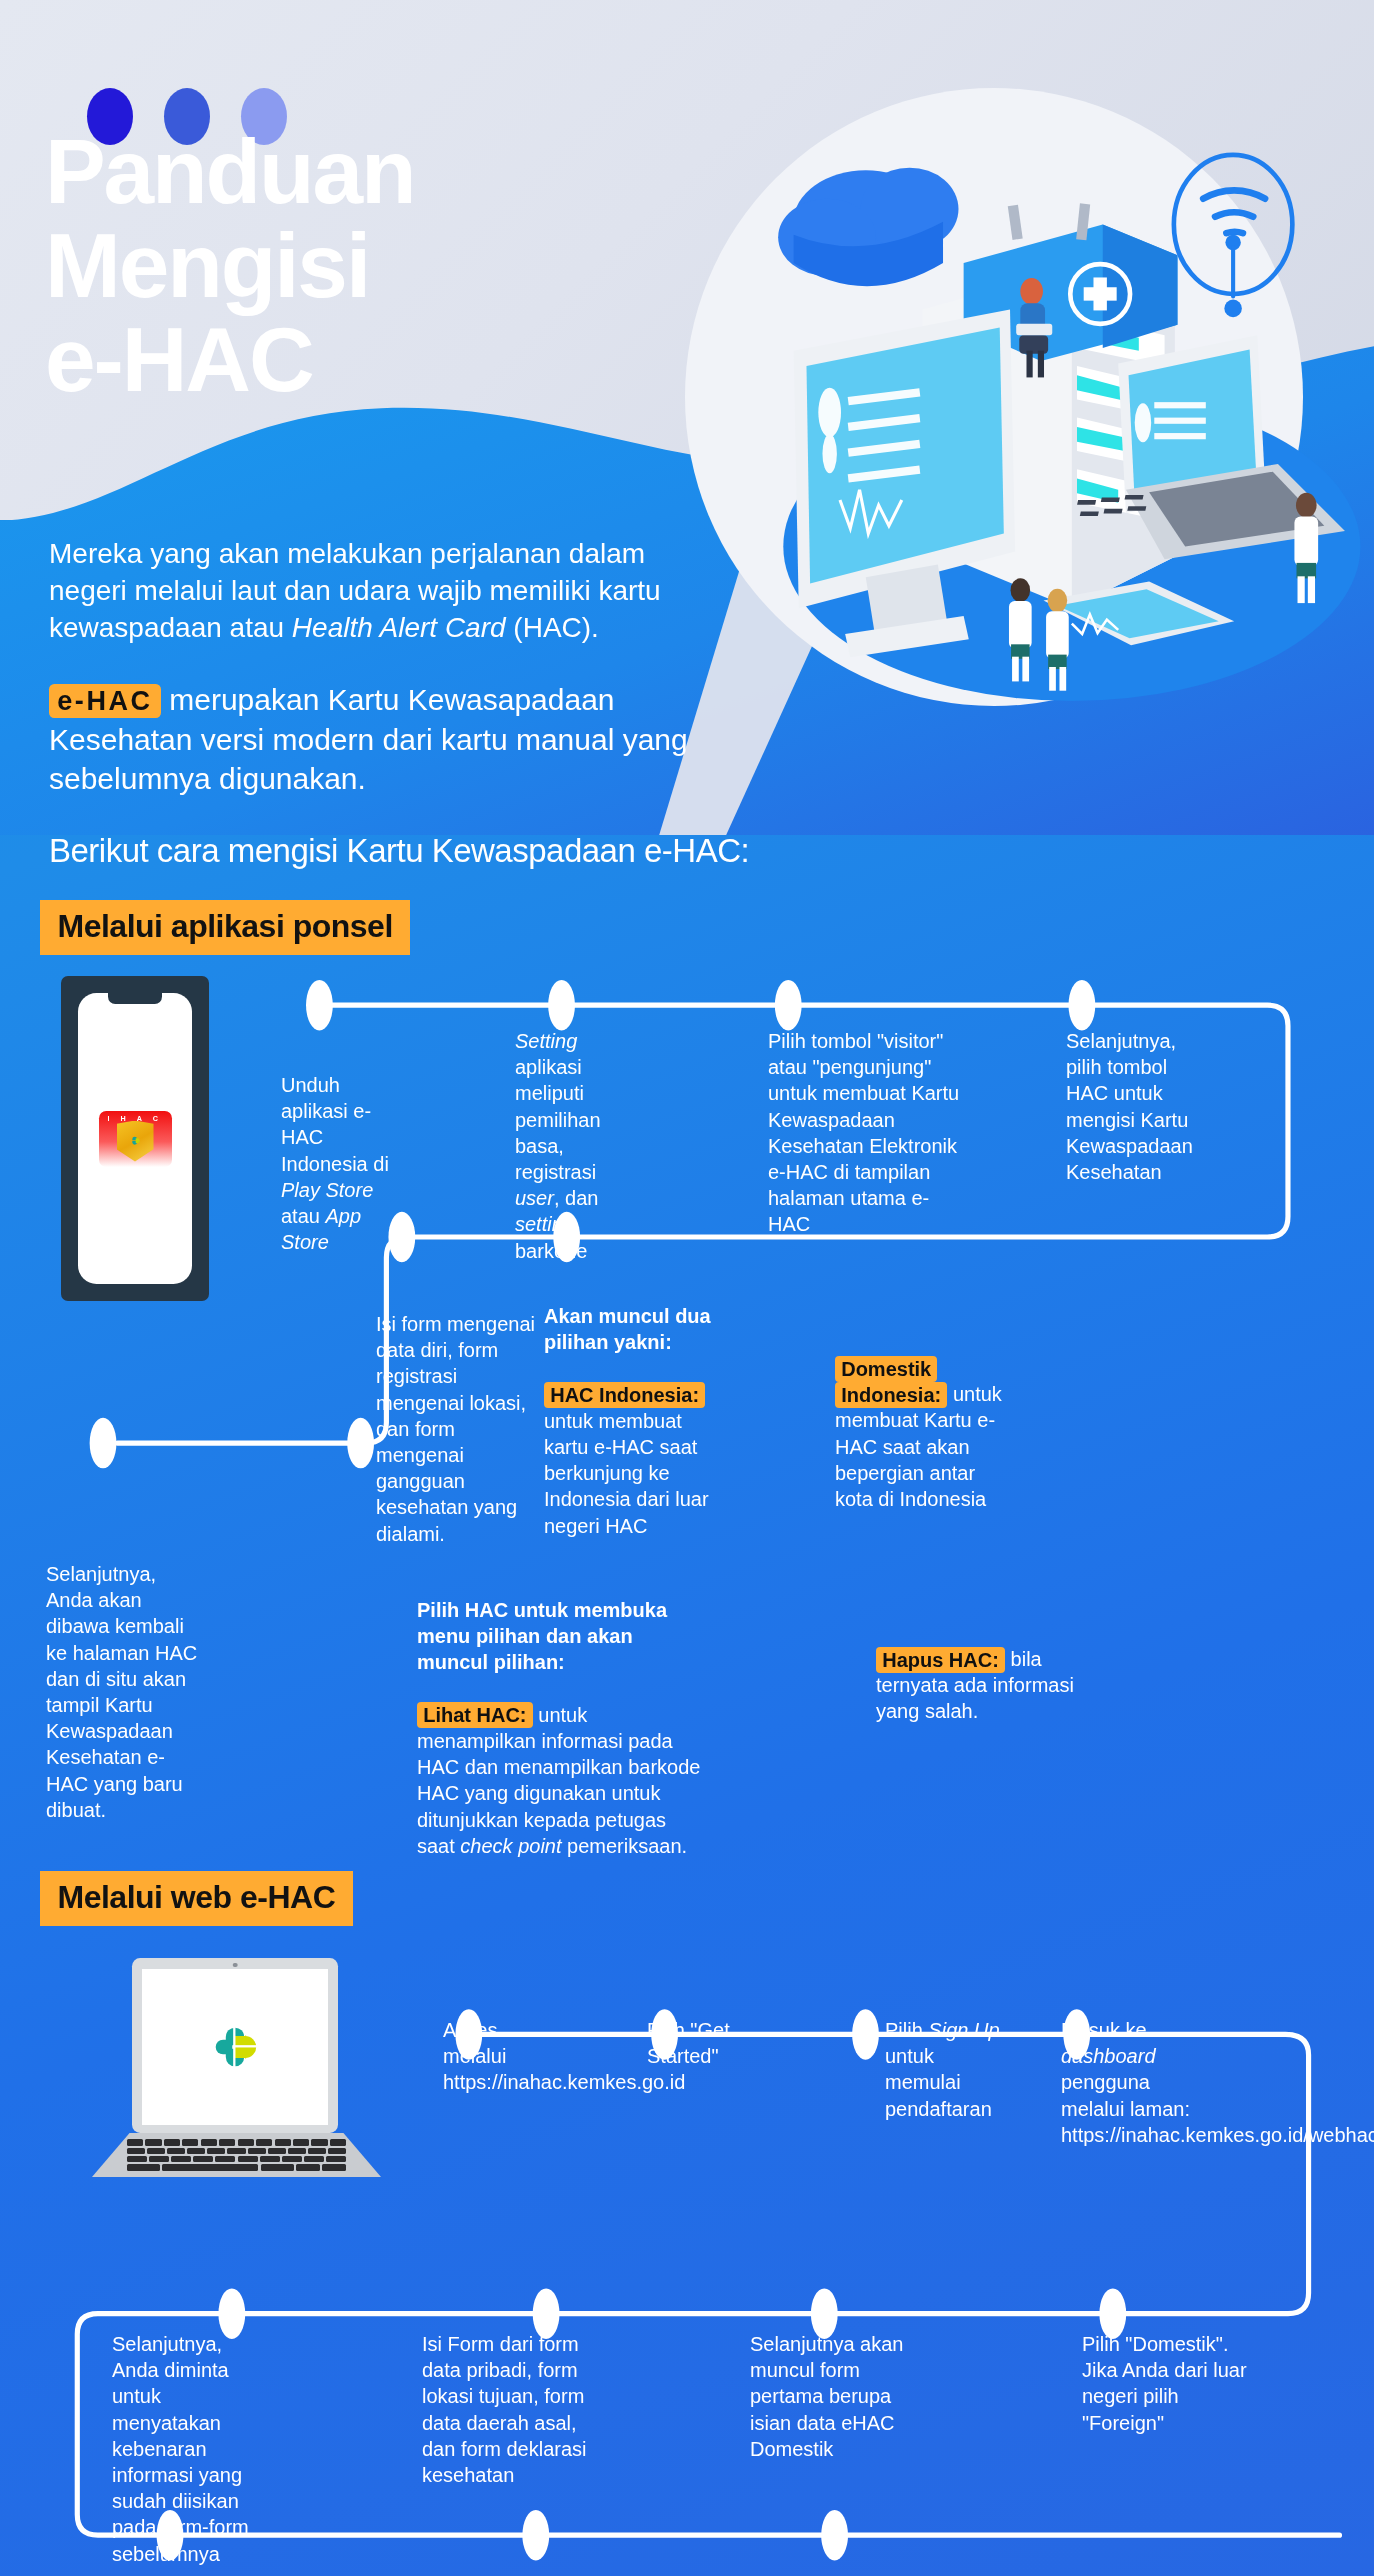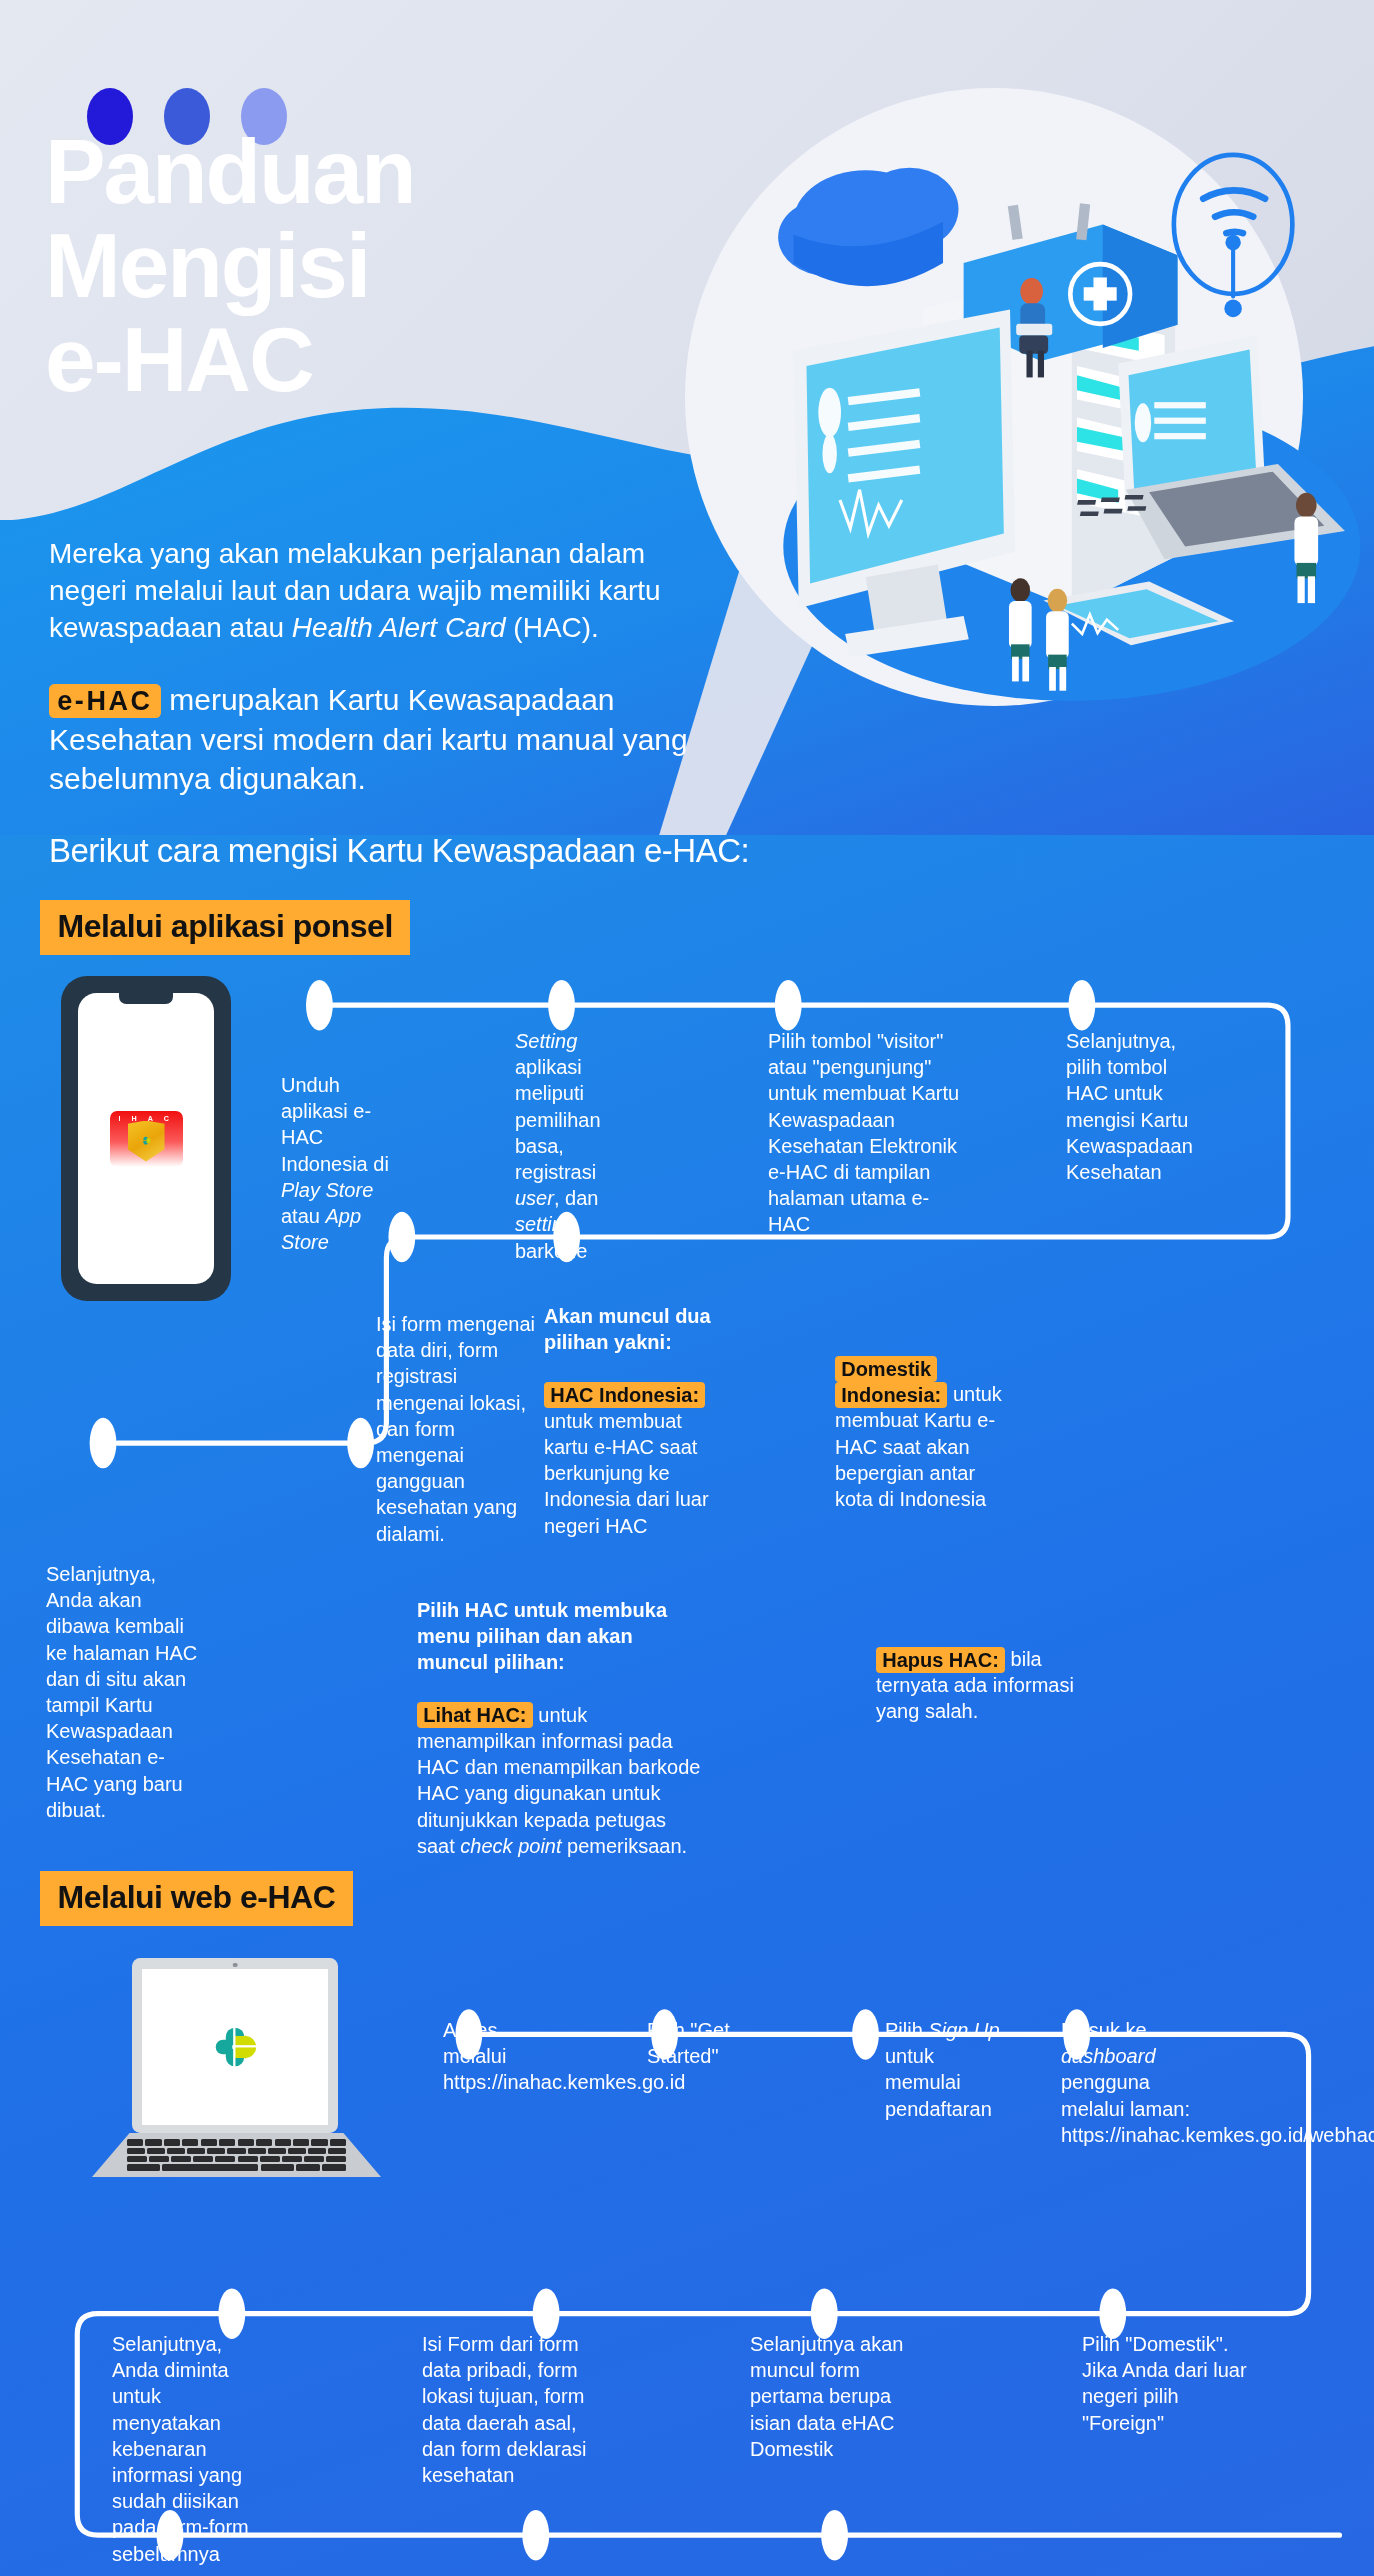--- a/index.html
+++ b/index.html
@@ -88,22 +88,22 @@
   .step b { font-weight:800; }
   .tagbox {
     background:#ffab32; color:#101010; font-weight:800;
     padding:1.5px 6.2px 2.6px 6.2px; border-radius:4.1px;
     box-decoration-break: clone; -webkit-box-decoration-break: clone;
   }
 
   
   .phone {
     position:absolute; left:61px; top:976px;
-    width:170px; height:325px;
-    background:#253746; border-radius:26px;
+    width:148px; height:325px;
+    background:#253746; border-radius:7px;
     padding:17px;
   }
   .phone-screen {
     width:100%; height:100%; background:#ffffff; border-radius:18.5px;
     position:relative; overflow:hidden;
     display:flex; align-items:center; justify-content:center;
   }
   .phone-notch {
     position:absolute; left:50%; top:0; transform:translateX(-50%);
     width:54px; height:11.3px; background:#253746;

